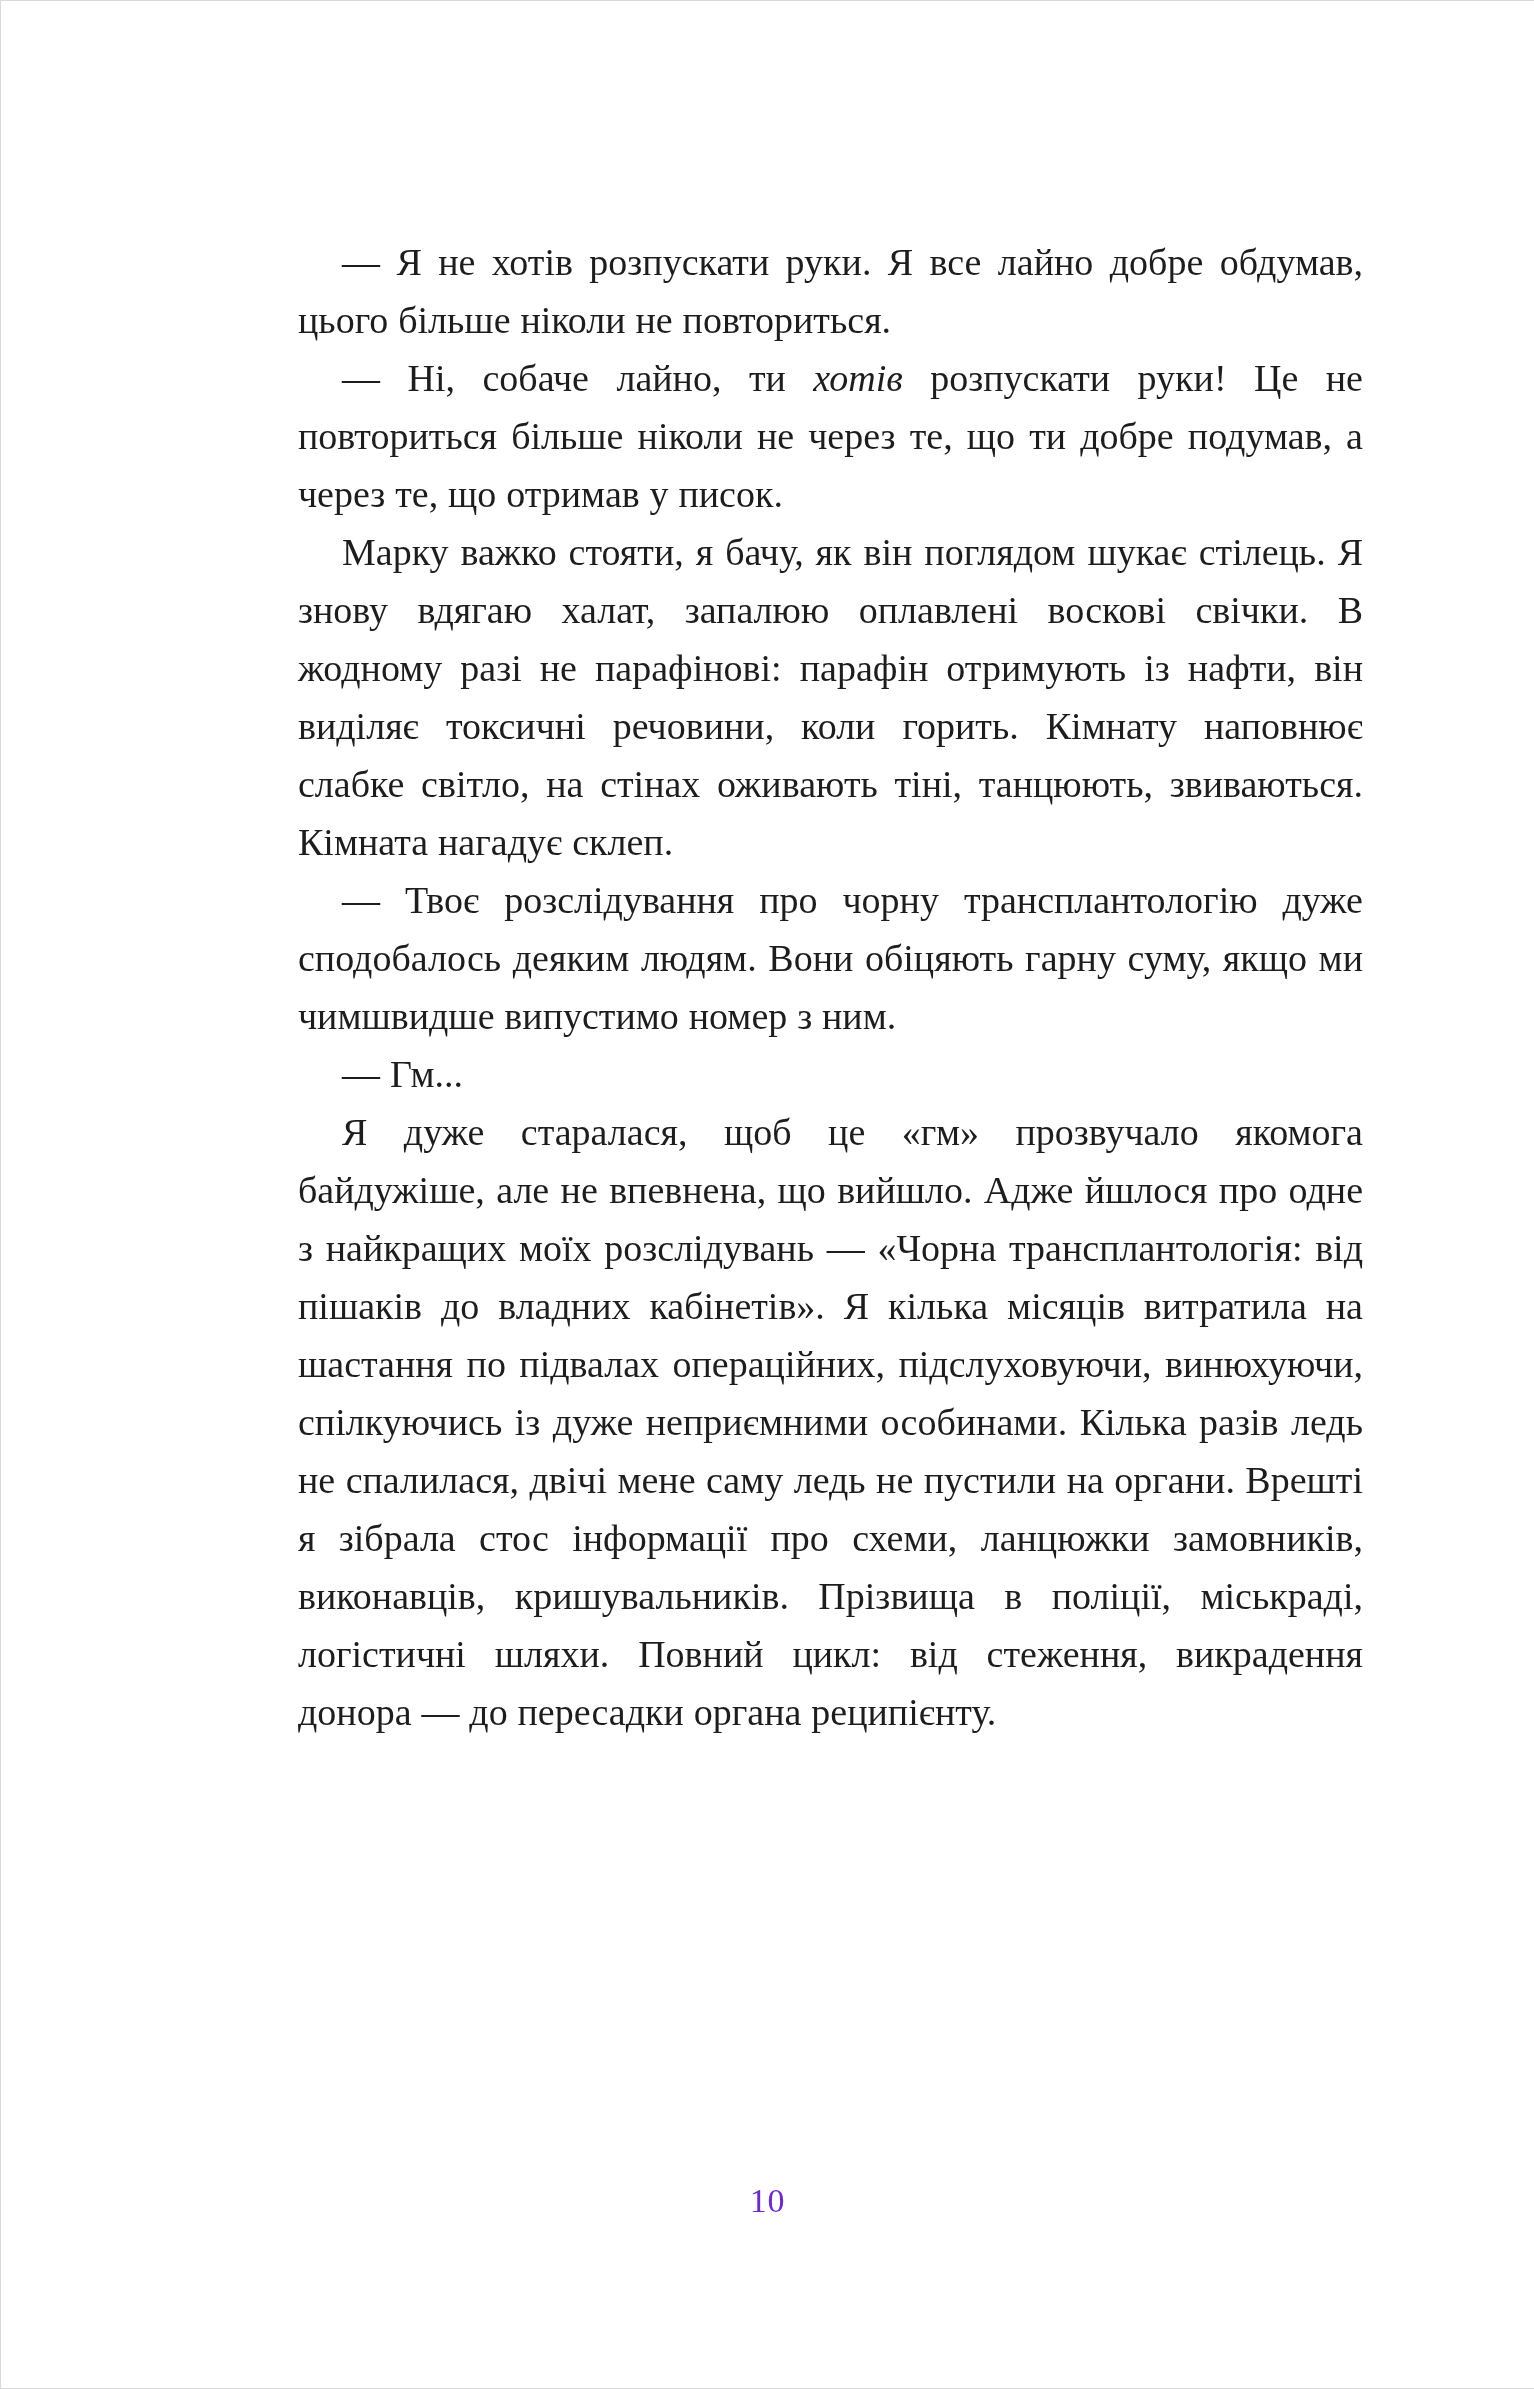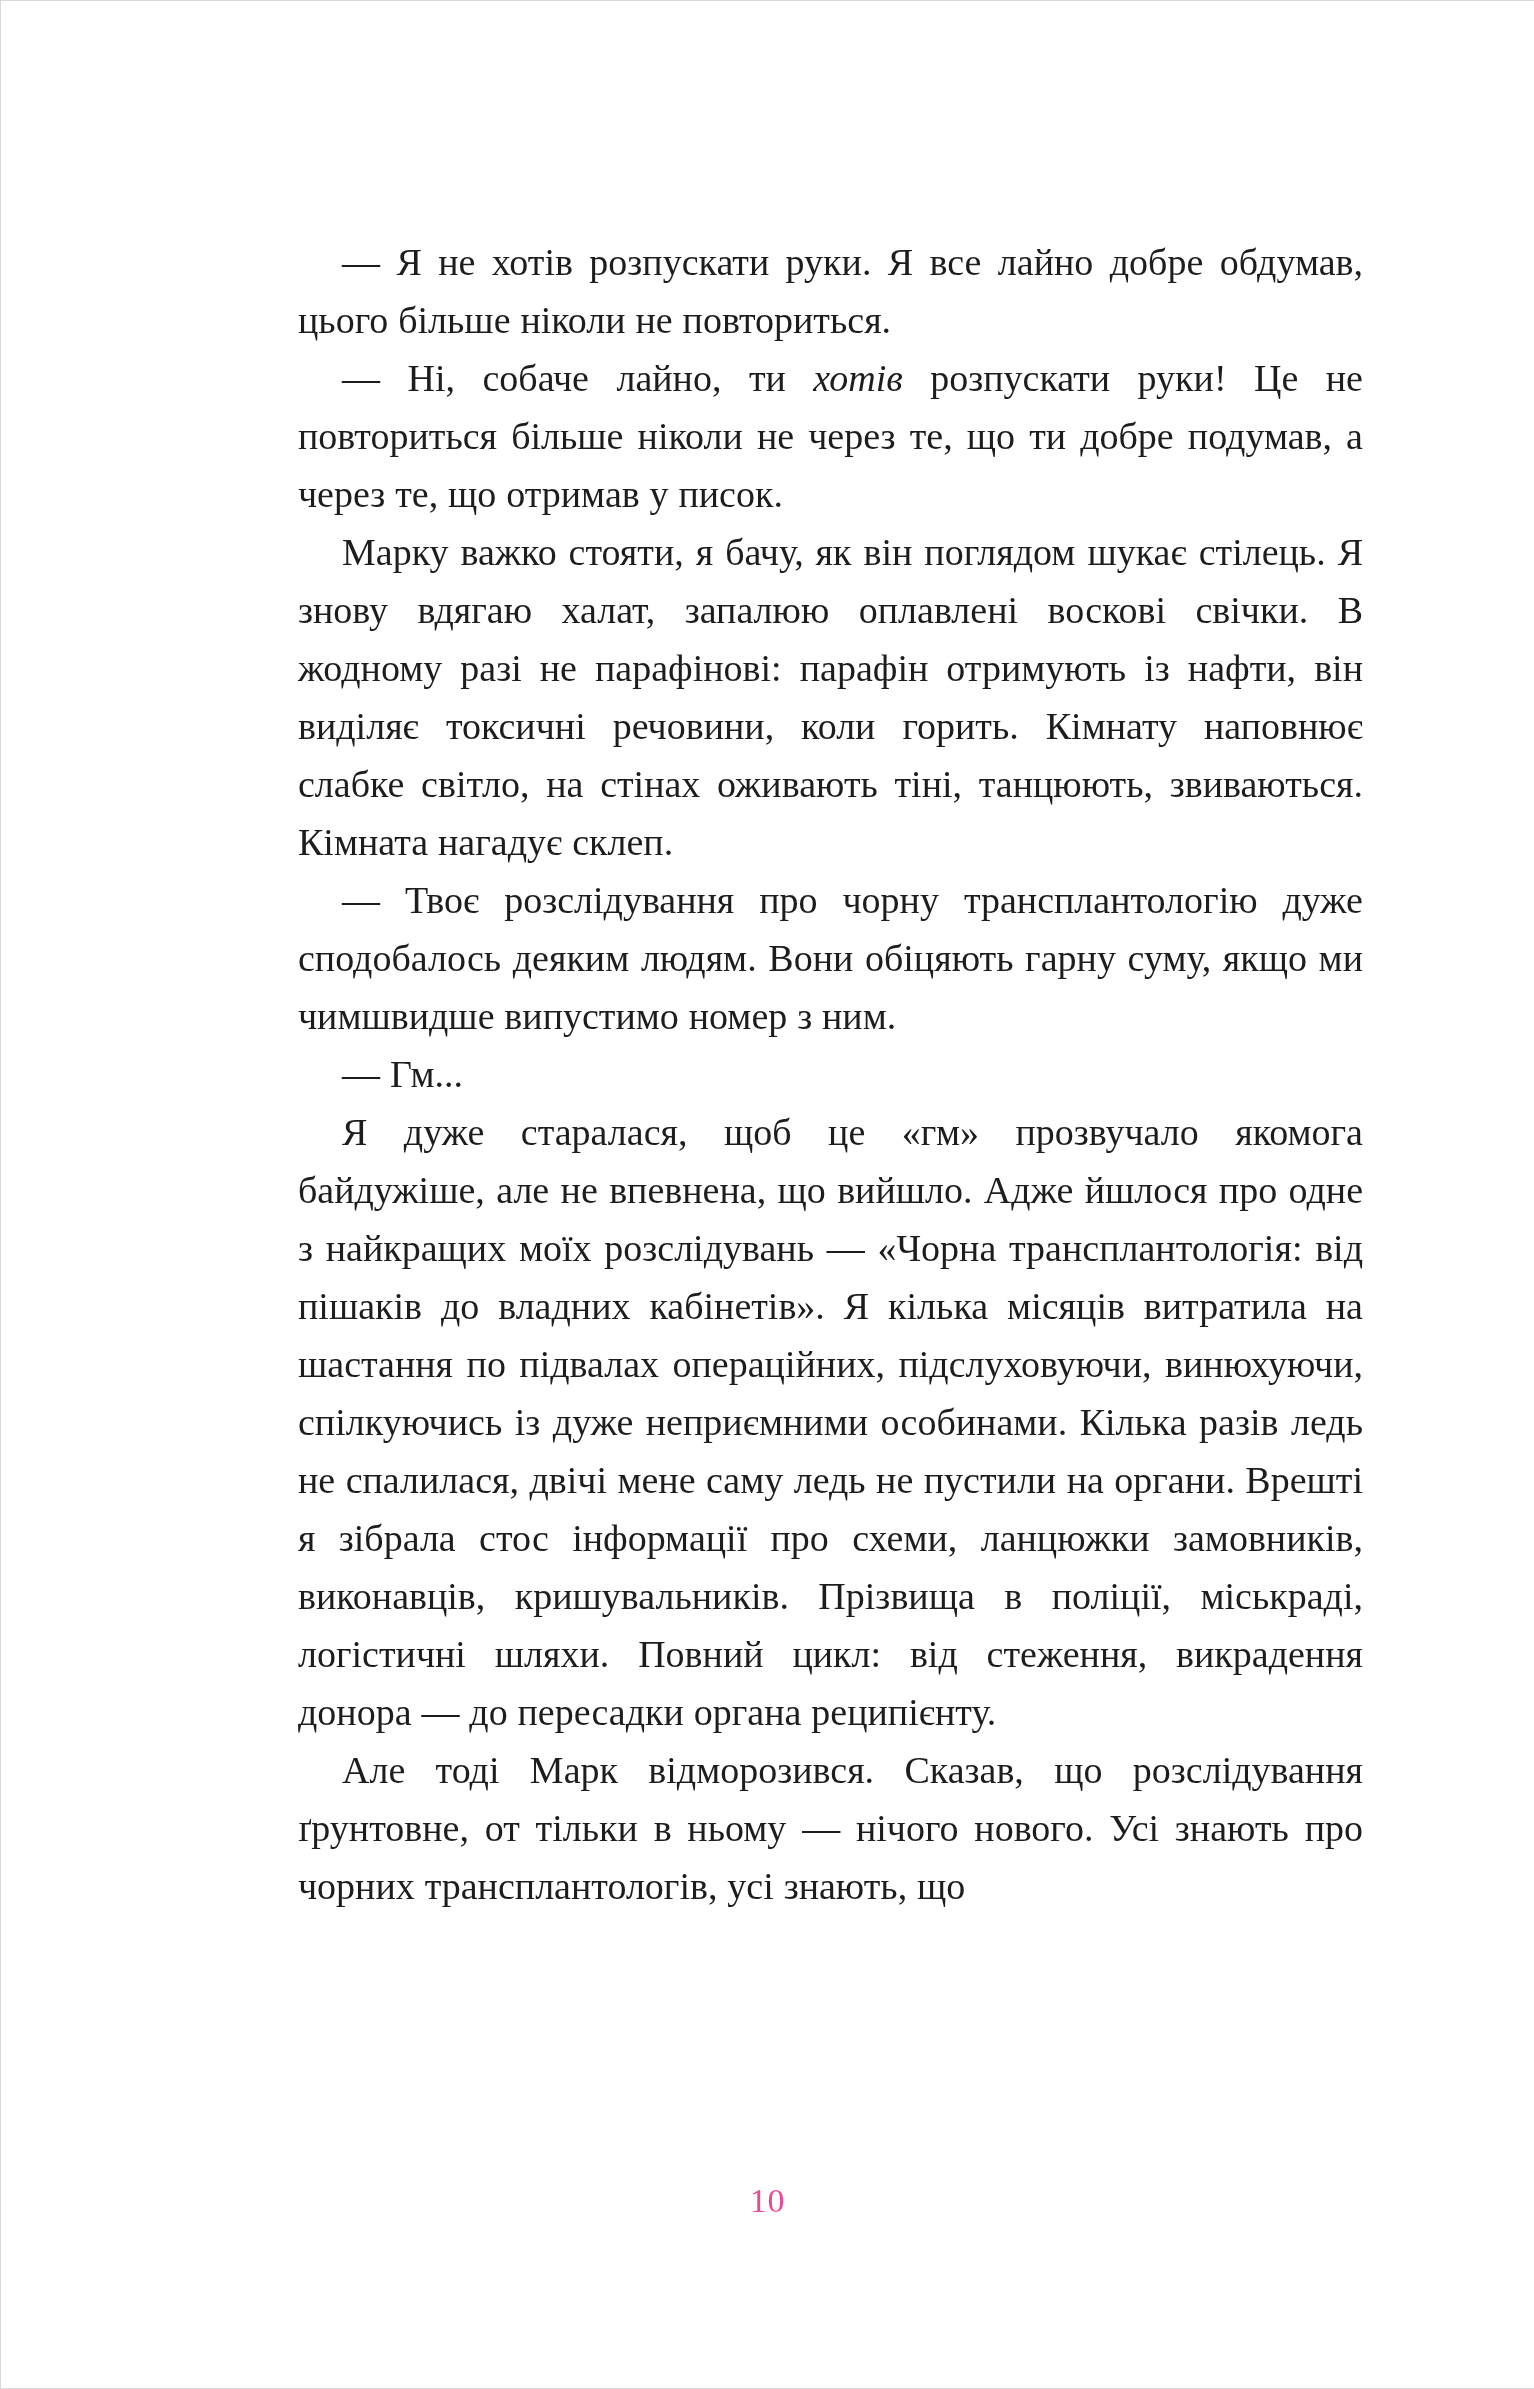--- a/index.html
+++ b/index.html
@@ -38,31 +38,30 @@
   }
   .page-number {
     position: absolute;
     top: 2181px;
     left: 0;
     width: 100%;
     text-align: center;
     font-size: 34px;
     line-height: 38px;
     letter-spacing: 0.8px;
-    color: #ec4899;
+    color: #6d28d9;
   }
 </style>
 </head>
 <body>
 
 <div class="page">
   <main class="text-block">
       <p class="para" lang="uk"><span>— Я не хотів розпускати руки. Я все лайно добре обдумав, цього більше ніколи не повториться.</span></p>
       <p class="para" lang="uk"><span>— Ні, собаче лайно, ти </span><em>хотів</em><span> розпускати руки! Це не повториться більше ніколи не через те, що ти добре подумав, а через те, що отримав у писок.</span></p>
       <p class="para" lang="uk"><span>Марку важко стояти, я бачу, як він поглядом шукає стілець. Я знову вдягаю халат, запалюю оплавлені воскові свічки. В жодному разі не парафінові: парафін отримують із нафти, він виділяє токсичні речовини, коли горить. Кімнату наповнює слабке світло, на стінах оживають тіні, танцюють, звиваються. Кімната нагадує склеп.</span></p>
       <p class="para" lang="uk"><span>— Твоє розслідування про чорну трансплантологію дуже сподобалось деяким людям. Вони обіцяють гарну суму, якщо ми чимшвидше випустимо номер з ним.</span></p>
       <p class="para" lang="uk"><span>— Гм...</span></p>
       <p class="para" lang="uk"><span>Я дуже старалася, щоб це «гм» прозвучало якомога байдужіше, але не впевнена, що вийшло. Адже йшлося про одне з найкращих моїх розслідувань — «Чорна трансплантологія: від пішаків до владних кабінетів». Я кілька місяців витратила на шастання по підвалах операційних, підслуховуючи, винюхуючи, спілкуючись із дуже неприємними особинами. Кілька разів ледь не спалилася, двічі мене саму ледь не пустили на органи. Врешті я зібрала стос інформації про схеми, ланцюжки замовників, виконавців, кришувальників. Прізвища в поліції, міськраді, логістичні шляхи. Повний цикл: від стеження, викрадення донора — до пересадки органа реципієнту.</span></p>
-      <p class="para" lang="uk"><span>Але тоді Марк відморозився. Сказав, що розслідування ґрунтовне, от тільки в ньому — нічого нового. Усі знають про чорних трансплантологів, усі знають, що</span></p>
     </main>
   <div class="page-number">10</div>
 </div>
 
 
 </body></html>

